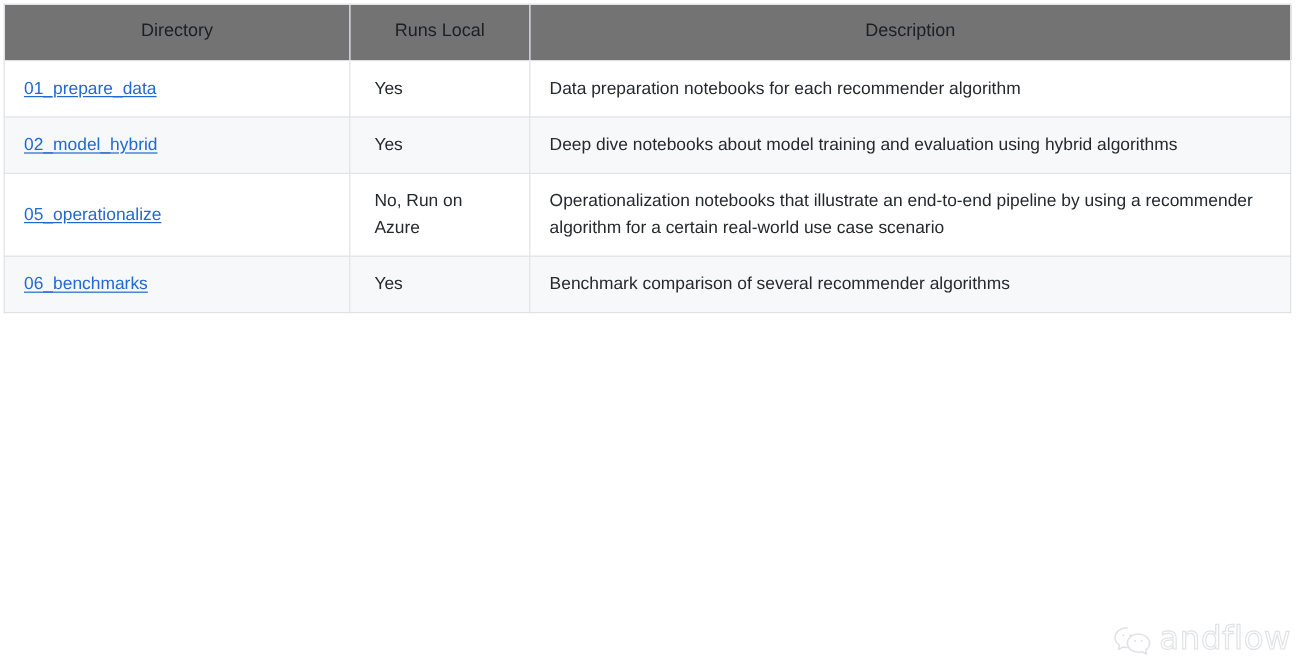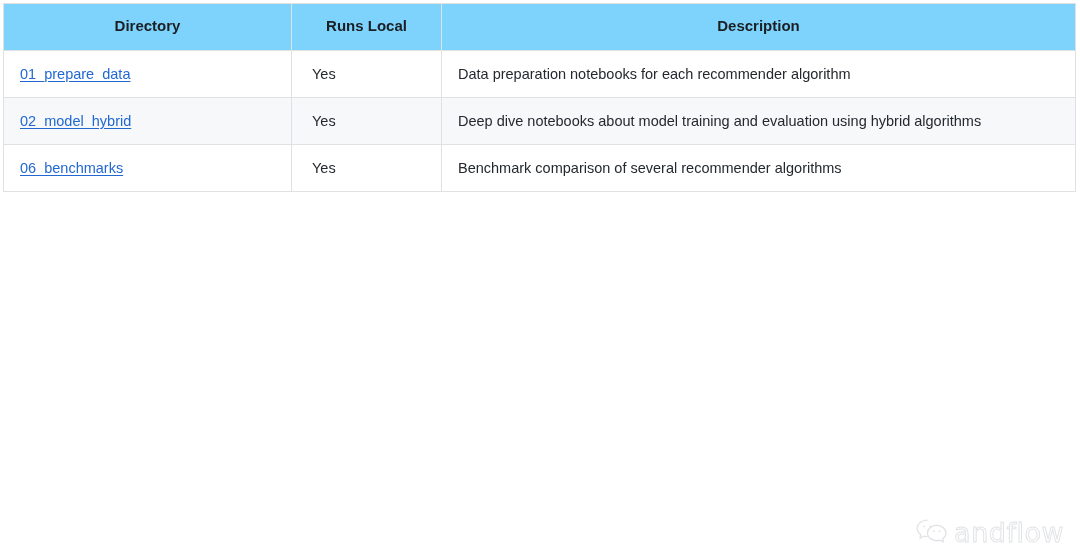--- a/index.html
+++ b/index.html
@@ -37,22 +37,22 @@
   table.dir-table col.c-desc  { width: 634px; }
 
   table.dir-table th,
   table.dir-table td {
     border: 1px solid #dfe2e5;
     vertical-align: middle;
     line-height: 1.52;
   }
 
   table.dir-table thead th {
-    background: #7dd3fc;
-    font-weight: bold;
+    background: #737373;
+    font-weight: normal;
     text-align: center;
     color: #1b1f23;
     font-size: 15px;
     padding: 11px 12px 12px 12px;
   }
 
   table.dir-table tbody td {
     padding: 12px 16px;
   }
 
@@ -80,24 +80,24 @@
     color: #2268d3;
     text-decoration: underline;
     text-underline-offset: 2px;
     cursor: pointer;
     font-size: 14.5px;
   }
 
   
   .watermark {
     position: absolute;
-    right: 16px;
+    right: 4px;
     bottom: 11px;
     display: flex;
-    align-items: flex-start;
+    align-items: flex-end;
     gap: 5px;
     pointer-events: none;
     opacity: 0.55;
     margin-top: 48px;
   }
   .watermark .wm-text {
     font-family: "DejaVu Sans", sans-serif;
     font-size: 27px;
     letter-spacing: 0.5px;
     color: transparent;
@@ -128,20 +128,25 @@
           <td class="cell-dir"><a class="dir-link">01_prepare_data</a></td>
           <td class="cell-local">Yes</td>
           <td class="cell-desc">Data preparation notebooks for each recommender algorithm</td>
         </tr>
         <tr>
           <td class="cell-dir"><a class="dir-link">02_model_hybrid</a></td>
           <td class="cell-local">Yes</td>
           <td class="cell-desc">Deep dive notebooks about model training and evaluation using hybrid algorithms</td>
         </tr>
         <tr>
+          <td class="cell-dir"><a class="dir-link">05_operationalize</a></td>
+          <td class="cell-local">No, Run on Azure</td>
+          <td class="cell-desc">Operationalization notebooks that illustrate an end-to-end pipeline by using a recommender algorithm for a certain real-world use case scenario</td>
+        </tr>
+        <tr>
           <td class="cell-dir"><a class="dir-link">06_benchmarks</a></td>
           <td class="cell-local">Yes</td>
           <td class="cell-desc">Benchmark comparison of several recommender algorithms</td>
         </tr>
       </tbody>
   </table>
 </div>
 
 <div class="watermark">
   <span>

